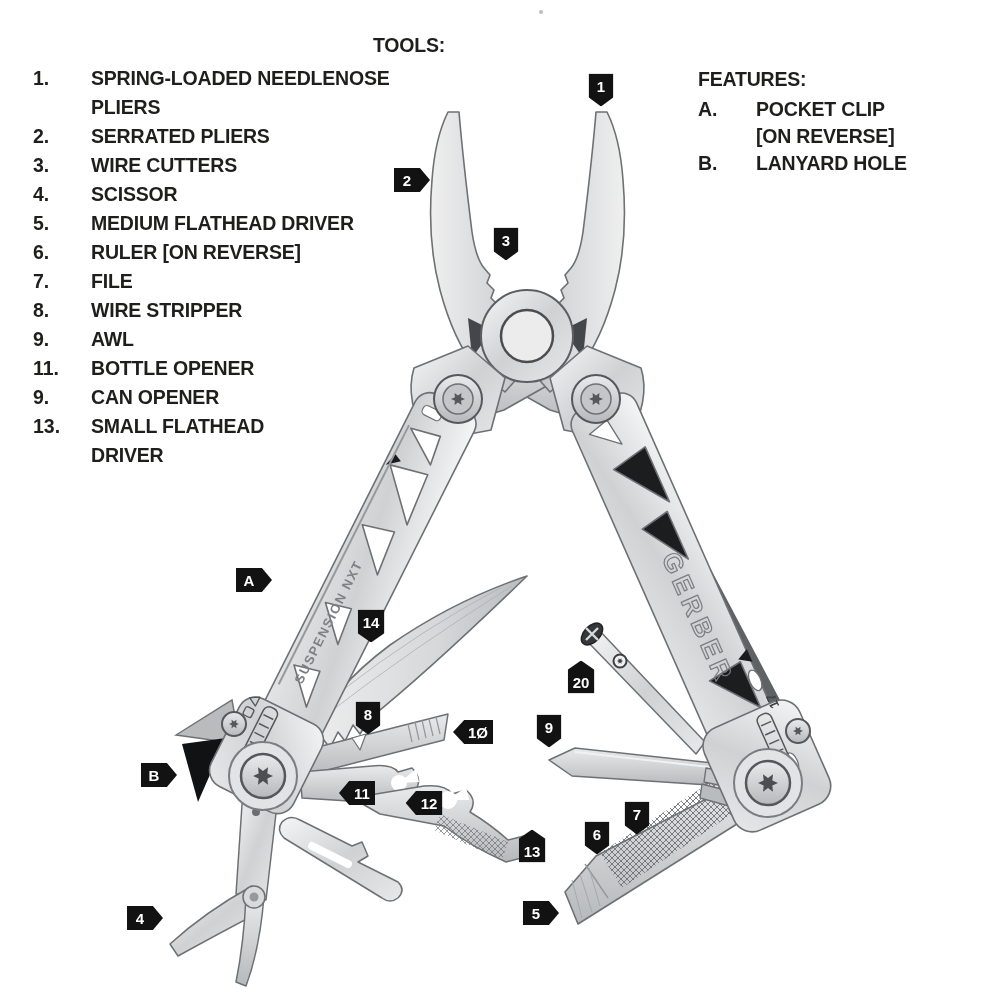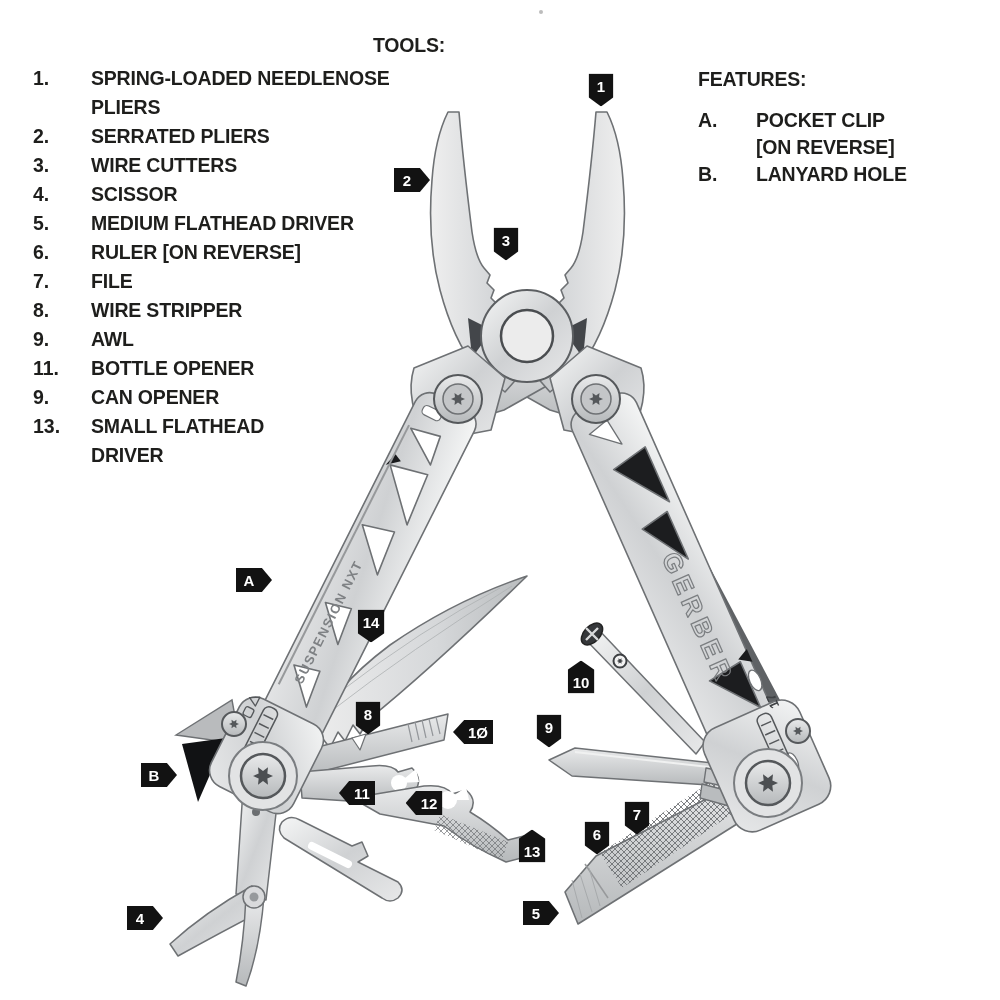--- a/index.html
+++ b/index.html
@@ -7,21 +7,21 @@
           font-family:"Liberation Sans",sans-serif;}
   .canvas svg{position:absolute;left:0;top:0;}
   .list{position:absolute;color:#1e1e1c;font-weight:bold;}
   .list .heading{letter-spacing:-0.2px;}
   .row{display:flex;align-items:flex-start;}
   .row .num{flex:0 0 58px;}
   .row .lbl{white-space:pre-line;letter-spacing:-0.2px;}
   #tools-list{left:33px;top:31px;width:412px;font-size:19.5px;line-height:29px;}
   #tools-list .heading{margin-bottom:4px;text-align:right;}
   #right-list{left:698px;top:44px;width:285px;font-size:19.5px;line-height:27px;}
-  #right-list .heading{margin-top:22px;margin-bottom:14px;}
+  #right-list .heading{margin-top:22px;margin-bottom:3px;}
   .tag{position:absolute;transform:translate(-50%,-50%);background:#121212;color:#fff;
        font-weight:bold;font-size:15px;line-height:1;display:flex;align-items:center;
        justify-content:center;min-width:25px;height:24px;padding:0 5px;box-sizing:border-box;}
   .tag.down{height:33px;padding-bottom:9px;clip-path:polygon(0 0,100% 0,100% 72%,50% 100%,0 72%);}
   .tag.up{height:33px;padding-top:9px;clip-path:polygon(50% 0,100% 28%,100% 100%,0 100%,0 28%);}
   .tag.left{min-width:36px;padding-left:15px;clip-path:polygon(28% 0,100% 0,100% 100%,28% 100%,0 50%);}
   .tag.right{min-width:36px;padding-right:15px;clip-path:polygon(0 0,72% 0,100% 50%,72% 100%,0 100%);}
 </style>
 </head>
 <body>
@@ -281,17 +281,17 @@
       <div class="tag right" style="left: 541px; top: 913px;">5</div>
       <div class="tag down" style="left: 597px; top: 838px;">6</div>
       <div class="tag down" style="left: 637px; top: 818px;">7</div>
       <div class="tag down" style="left: 368px; top: 718px;">8</div>
       <div class="tag down" style="left: 549px; top: 731px;">9</div>
       <div class="tag left" style="left: 473px; top: 732px;">1Ø</div>
       <div class="tag left" style="left: 357px; top: 793px;">11</div>
       <div class="tag left" style="left: 424px; top: 803px;">12</div>
       <div class="tag up" style="left: 492px; top: 846px; margin-left: 40px;">13</div>
       <div class="tag down" style="left: 371px; top: 626px;">14</div>
-      <div class="tag up" style="left: 581px; top: 677px;">10</div>
+      <div class="tag up" style="left: 581px; top: 677px;">20</div>
       <div class="tag right" style="left: 254px; top: 580px;">A</div>
       <div class="tag right" style="left: 159px; top: 775px;">B</div>
     </div>
 </div>
 
 </body></html>

